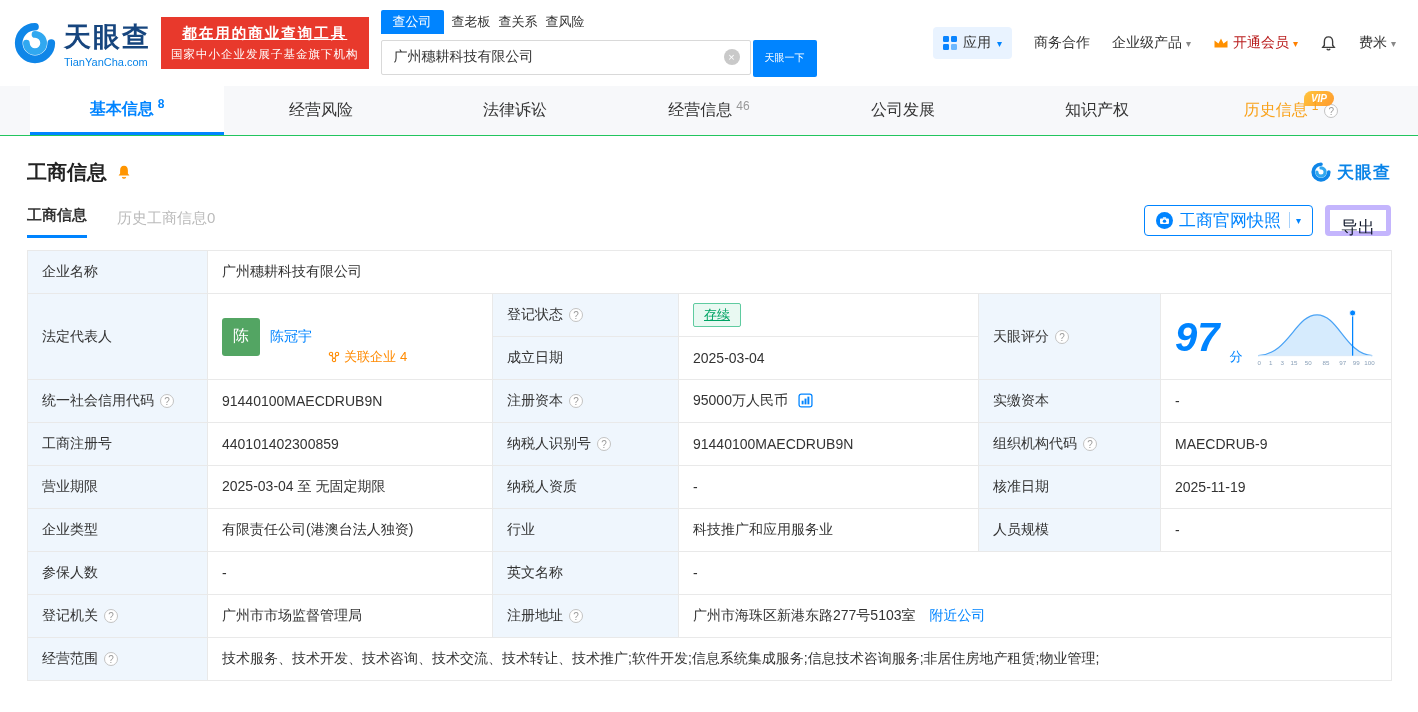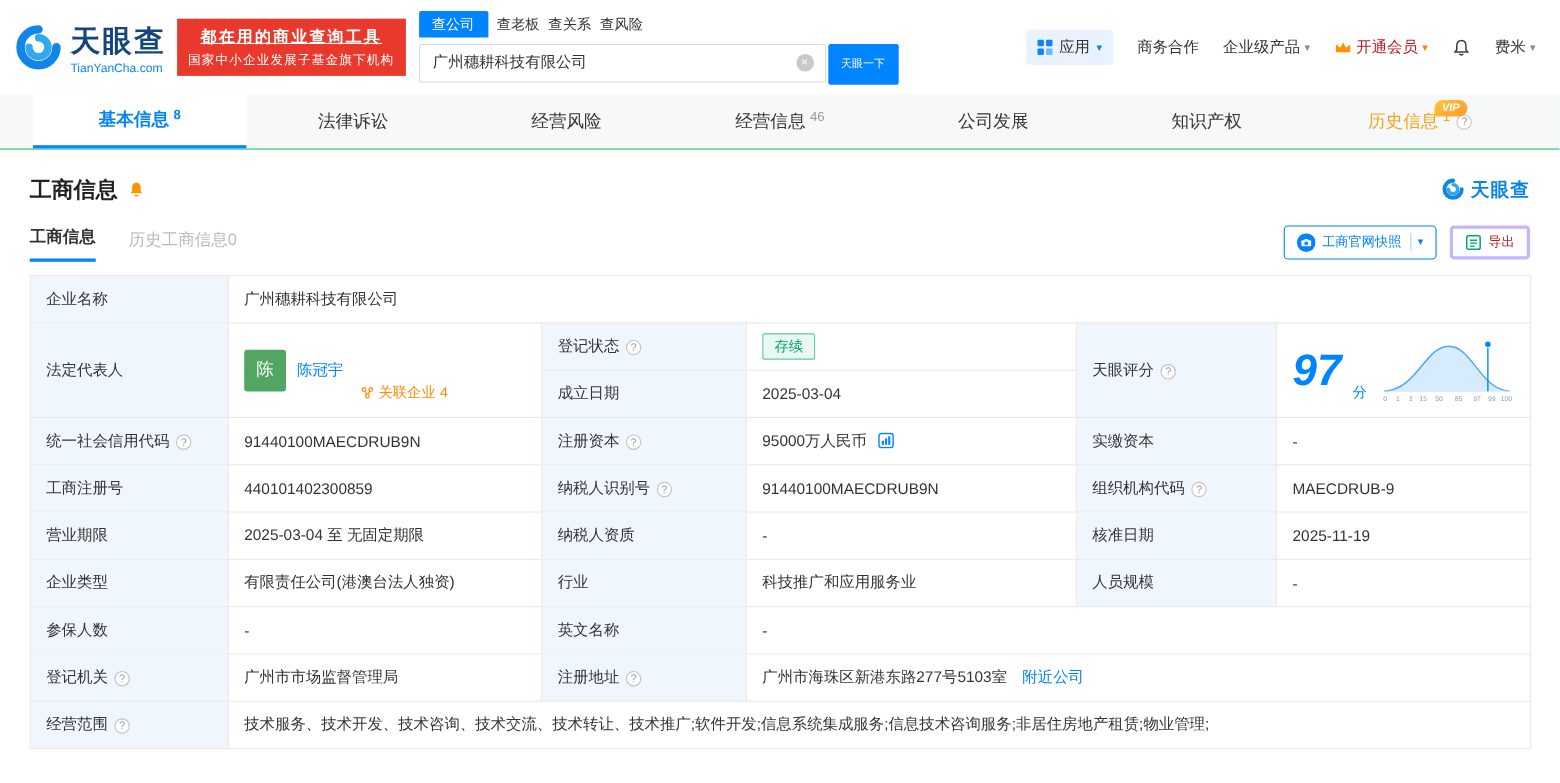--- a/index.html
+++ b/index.html
@@ -54,30 +54,30 @@
   .sec-title { font-size:20px; font-weight:700; color:#222; }
   .sec-bell { margin-left:9px; display:flex; cursor:pointer; }
   .watermark { margin-left:auto; display:flex; align-items:center; gap:5px; }
   .watermark-txt { color:#0a84e8; font-size:17px; font-weight:700; letter-spacing:1px; }
 
   .subtabs { margin-top:16px; display:flex; align-items:flex-end; height:36px; }
   .subtab { font-size:15px; padding-bottom:10px; cursor:pointer; }
   .subtab.active { font-weight:700; color:#333; border-bottom:3px solid #0084ff; }
   .subtab.inactive { margin-left:30px; color:#bbb; }
   .subtab-btns { margin-left:auto; display:flex; gap:12px; align-self:center; }
-  .btn { display:inline-flex; align-items:center; gap:6px; height:31px; padding:0 11px; border-radius:4px; font-size:12px; background:#fff; cursor:pointer; font-family:inherit; }
+  .btn { display:inline-flex; align-items:center; gap:6px; height:31px; padding:0 11px; border-radius:4px; font-size:17px; background:#fff; cursor:pointer; font-family:inherit; }
   .btn-blue { border:1px solid #0084ff; color:#0084ff; }
-  .btn-gray { border:3px solid #c4b5fd; color:#b91c1c; }
+  .btn-gray { border:5px solid #c4b5fd; color:#0f172a;flex-direction:column; }
   .btn-div { width:1px; height:16px; background:#a8d2fb; margin-left:2px; }
 
   
   table.info { margin-top:12px; width:1364px; border-collapse:collapse; table-layout:fixed; font-size:14px; color:#333; }
   table.info td { border:1px solid #e9e9e9; padding:0 14px; height:43px; overflow:hidden; white-space:nowrap; }
   td.lbl { background:#eff6fd; }
-  .badge-green { display:inline-block; padding:2px 10px; border:1px solid #5fcba0; background:#e9f9f2; color:#00a364; font-size:13px; border-radius:2px; }
+  .badge-green { display:inline-block; padding:2px 10px; border:1px solid #5fcba0; background:#e9f9f2; color:#00a364; font-size:13px; border-radius:2px;text-decoration:underline; }
   .repcell { display:flex; align-items:center; gap:10px; }
   .avatar { width:38px; height:38px; background:#53a563; color:#fff; font-size:16px; display:flex; align-items:center; justify-content:center; border-radius:3px; flex:0 0 auto; }
   .link { color:#0084ff; cursor:pointer; text-decoration:none; }
   .rel { display:inline-flex; align-items:center; gap:4px; color:#ff8a00; font-size:13px; margin-left:6px; cursor:pointer;margin-top:40px; }
   .scorecell { display:flex; align-items:center; gap:10px; }
   .score-num { font-size:40px; font-weight:700; font-style:italic; color:#0084ff; line-height:1; }
   .score-unit { font-size:13px; color:#0084ff; align-self:flex-end; margin-bottom:6px; }
   .cap-ic { margin-left:6px; vertical-align:-3px; cursor:pointer; }
   .scope { white-space:normal !important; }
 </style>
@@ -155,24 +155,24 @@
       </span>
     </div>
   </header>
 
   <nav class="navbar">
     <div class="ntab active">
       <span>基本信息</span>
       <span class="ncount">8</span>
     </div>
     <div class="ntab">
+      <span>经营风险</span>
+    </div>
+    <div class="ntab">
       <span>法律诉讼</span>
-    </div>
-    <div class="ntab">
-      <span>经营风险</span>
     </div>
     <div class="ntab">
       <span>经营信息</span>
       <span class="ncount">46</span>
     </div>
     <div class="ntab">
       <span>公司发展</span>
     </div>
     <div class="ntab">
       <span>知识产权</span>

